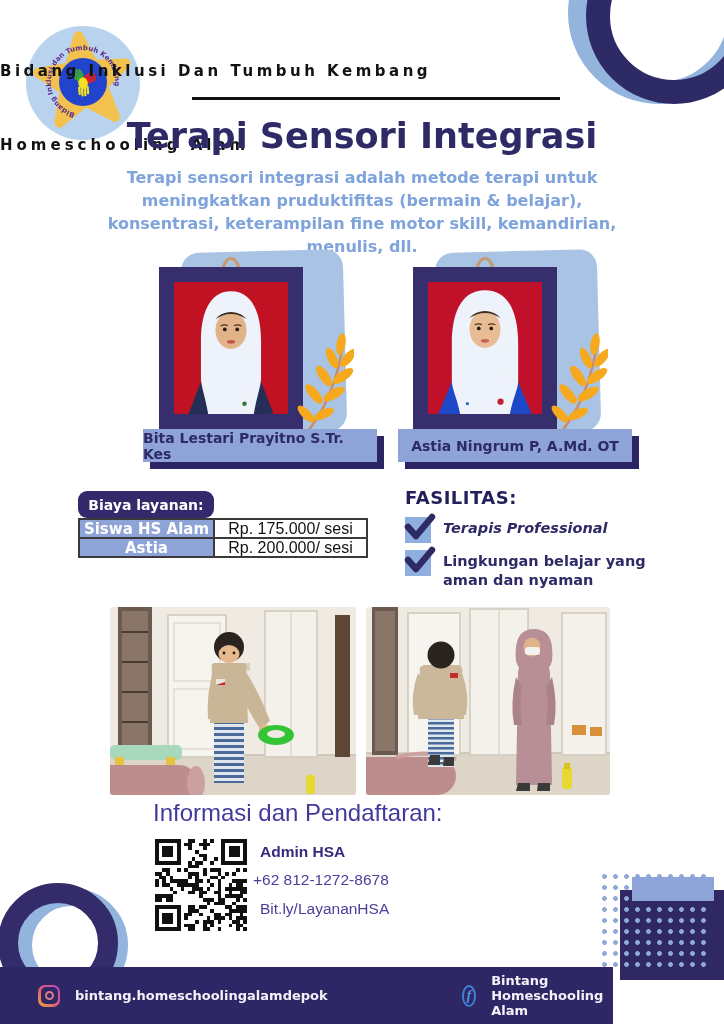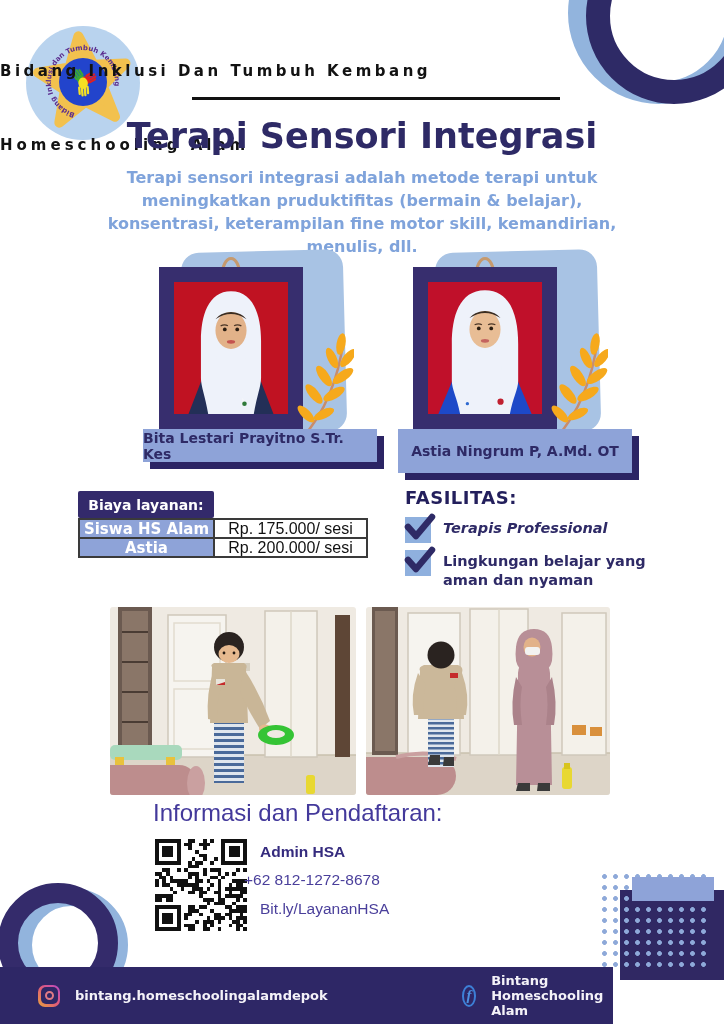--- a/index.html
+++ b/index.html
@@ -30,21 +30,21 @@
 
   
   .card-blob{background:#a8c3e4;border-radius:18px;transform:rotate(-1.5deg);}
   .card-frame{background:#372e6e;}
   .card-photo{position:absolute;left:15px;top:15px;right:15px;bottom:15px;}
   .plate{background:#8ea3d8;box-shadow:7px 7px 0 #2b2464;display:flex;align-items:center;
          justify-content:center;font-family:"DejaVu Sans",sans-serif;font-weight:bold;
          font-size:14px;color:#2e2a66;margin-left:8px;}
 
   
-  .price-badge{left:78px;top:491px;width:136px;height:27px;background:#332a6b;border-radius:2px;
+  .price-badge{left:78px;top:491px;width:136px;height:27px;background:#332a6b;border-radius:9px;
                display:flex;align-items:center;justify-content:center;color:#ffffff;
                font-family:"DejaVu Sans",sans-serif;font-weight:bold;font-size:14px;}
   .price-table{left:78px;top:518px;width:290px;border:2px solid #3a3a3a;box-sizing:border-box;}
   .price-row{display:flex;height:17px;}
   .price-row + .price-row{border-top:2px solid #3a3a3a;}
   .price-label{width:133px;background:#8ea3d8;color:#ffffff;display:flex;align-items:center;
                justify-content:center;font-family:"DejaVu Sans",sans-serif;font-weight:bold;
                font-size:15px;border-right:2px solid #3a3a3a;}
   .price-value{flex:1;background:#ffffff;color:#111111;display:flex;align-items:center;
                justify-content:center;font-size:16px;}
@@ -58,21 +58,21 @@
   .fac-text{margin-left:12px;font-family:"DejaVu Sans",sans-serif;font-weight:bold;
             font-size:14.5px;line-height:19px;color:#2e2a66;padding-top:2px;}
 
   
   .photo{border-radius:3px;overflow:hidden;}
 
   
   .contact-title{left:153px;top:799px;font-size:24px;color:#43399b;}
   .qr{left:155px;top:839px;width:92px;height:92px;background:#ffffff;}
   .contact-admin{left:260px;top:843px;font-weight:bold;font-size:15.5px;color:#352b7e;}
-  .contact-phone{left:244px;top:871px;font-size:15.5px;color:#4a3f9b;}
+  .contact-phone{left:253px;top:871px;font-size:15.5px;color:#4a3f9b;}
   .contact-link{left:260px;top:900px;font-size:15.5px;color:#4a3f9b;}
 
   
   .br-dark{left:620px;top:890px;width:104px;height:90px;background:#302863;}
   .br-dots{left:599px;top:871px;width:112px;height:96px;
            background-image:radial-gradient(#8ea9d9 2.1px, transparent 2.6px);
            background-size:11px 11px;}
   .br-light{left:632px;top:877px;width:82px;height:24px;background:#8ea3d8;}
 
   
@@ -221,21 +221,21 @@
         <ellipse cx="36" cy="28" rx="4.5" ry="11" transform="rotate(-25 36 28)"></ellipse>
         <ellipse cx="47" cy="46" rx="4.8" ry="12" transform="rotate(55 47 46)"></ellipse>
         <ellipse cx="28" cy="46" rx="4.8" ry="12" transform="rotate(-35 28 46)"></ellipse>
         <ellipse cx="38" cy="64" rx="4.8" ry="12" transform="rotate(60 38 64)"></ellipse>
         <ellipse cx="18" cy="64" rx="4.8" ry="12" transform="rotate(-40 18 64)"></ellipse>
         <ellipse cx="28" cy="84" rx="4.5" ry="11" transform="rotate(65 28 84)"></ellipse>
         <ellipse cx="10" cy="84" rx="4.5" ry="11" transform="rotate(-45 10 84)"></ellipse>
       </g>
     </svg>
   </div>
-  <div class="abs plate" style="left:390px;top:429px;width:234px;height:44px;">
+  <div class="abs plate" style="left:390px;top:429px;width:234px;height:33px;">
     <span>Astia Ningrum P, A.Md. OT</span>
   </div>
 
   <div class="abs price-badge">
     <span>Biaya layanan:</span>
   </div>
   <div class="abs price-table">
     <div class="price-row">
       <div class="price-label">Siswa HS Alam</div>
       <div class="price-value">Rp. 175.000/ sesi</div>

